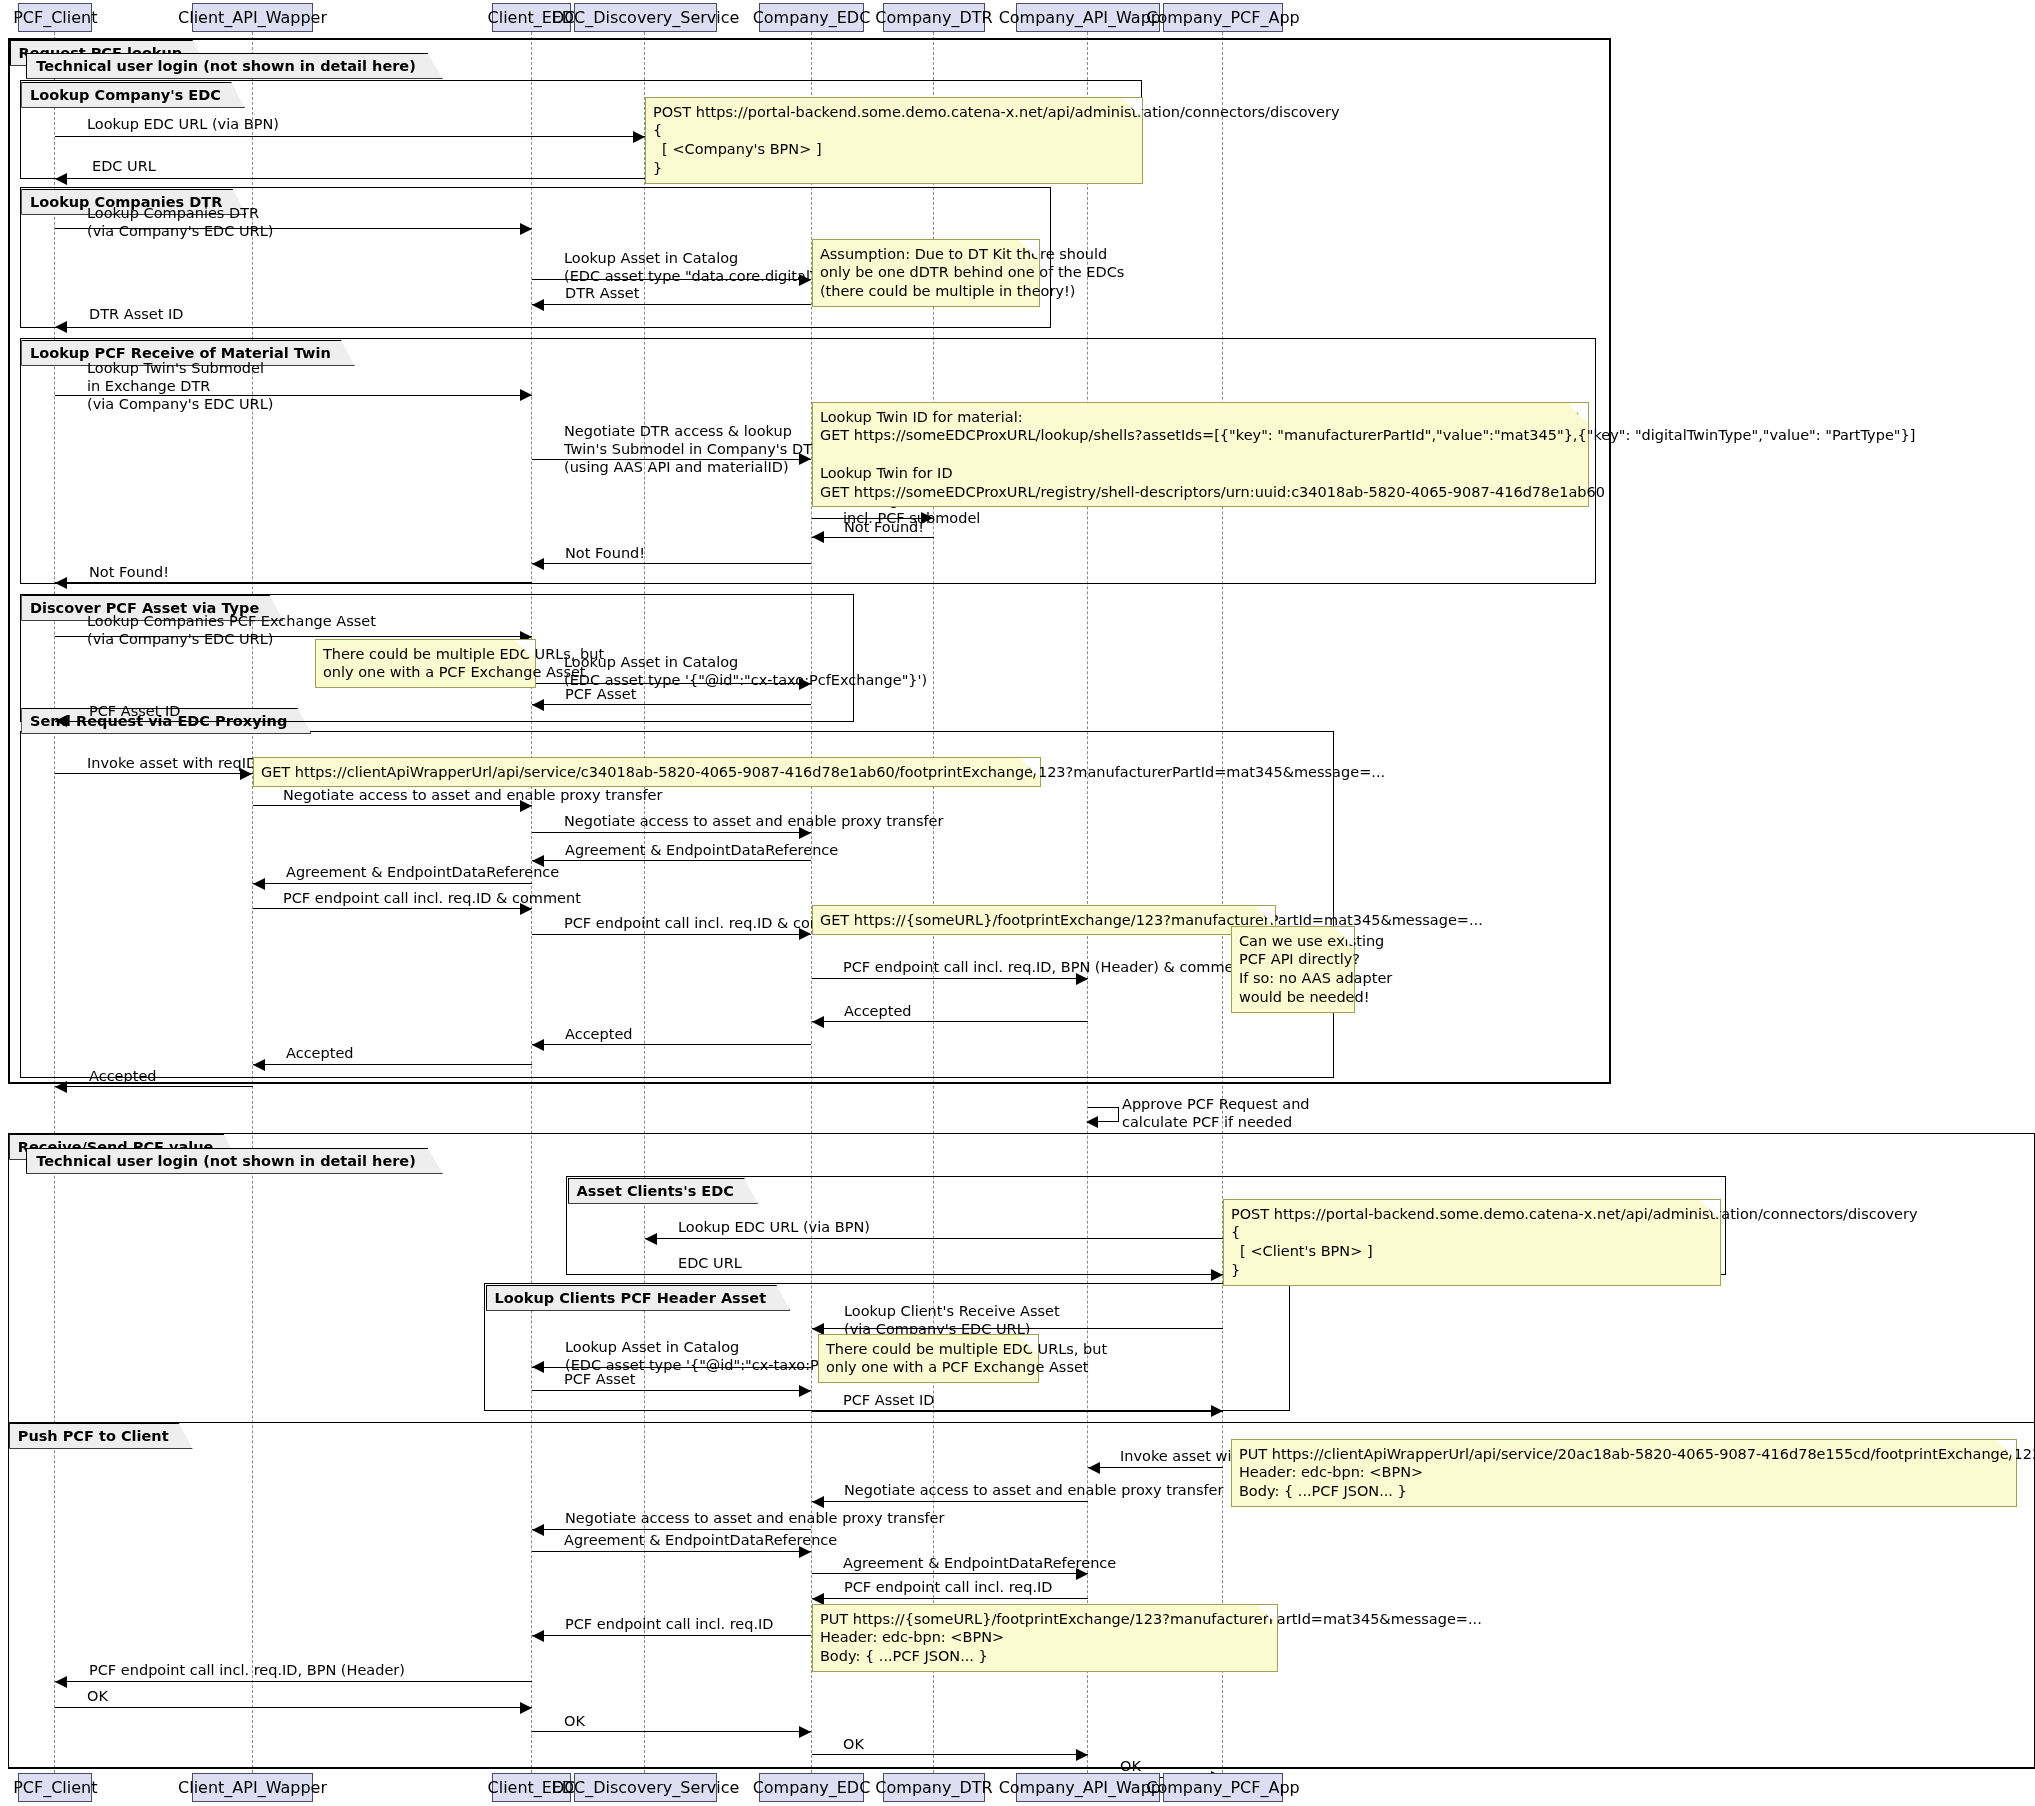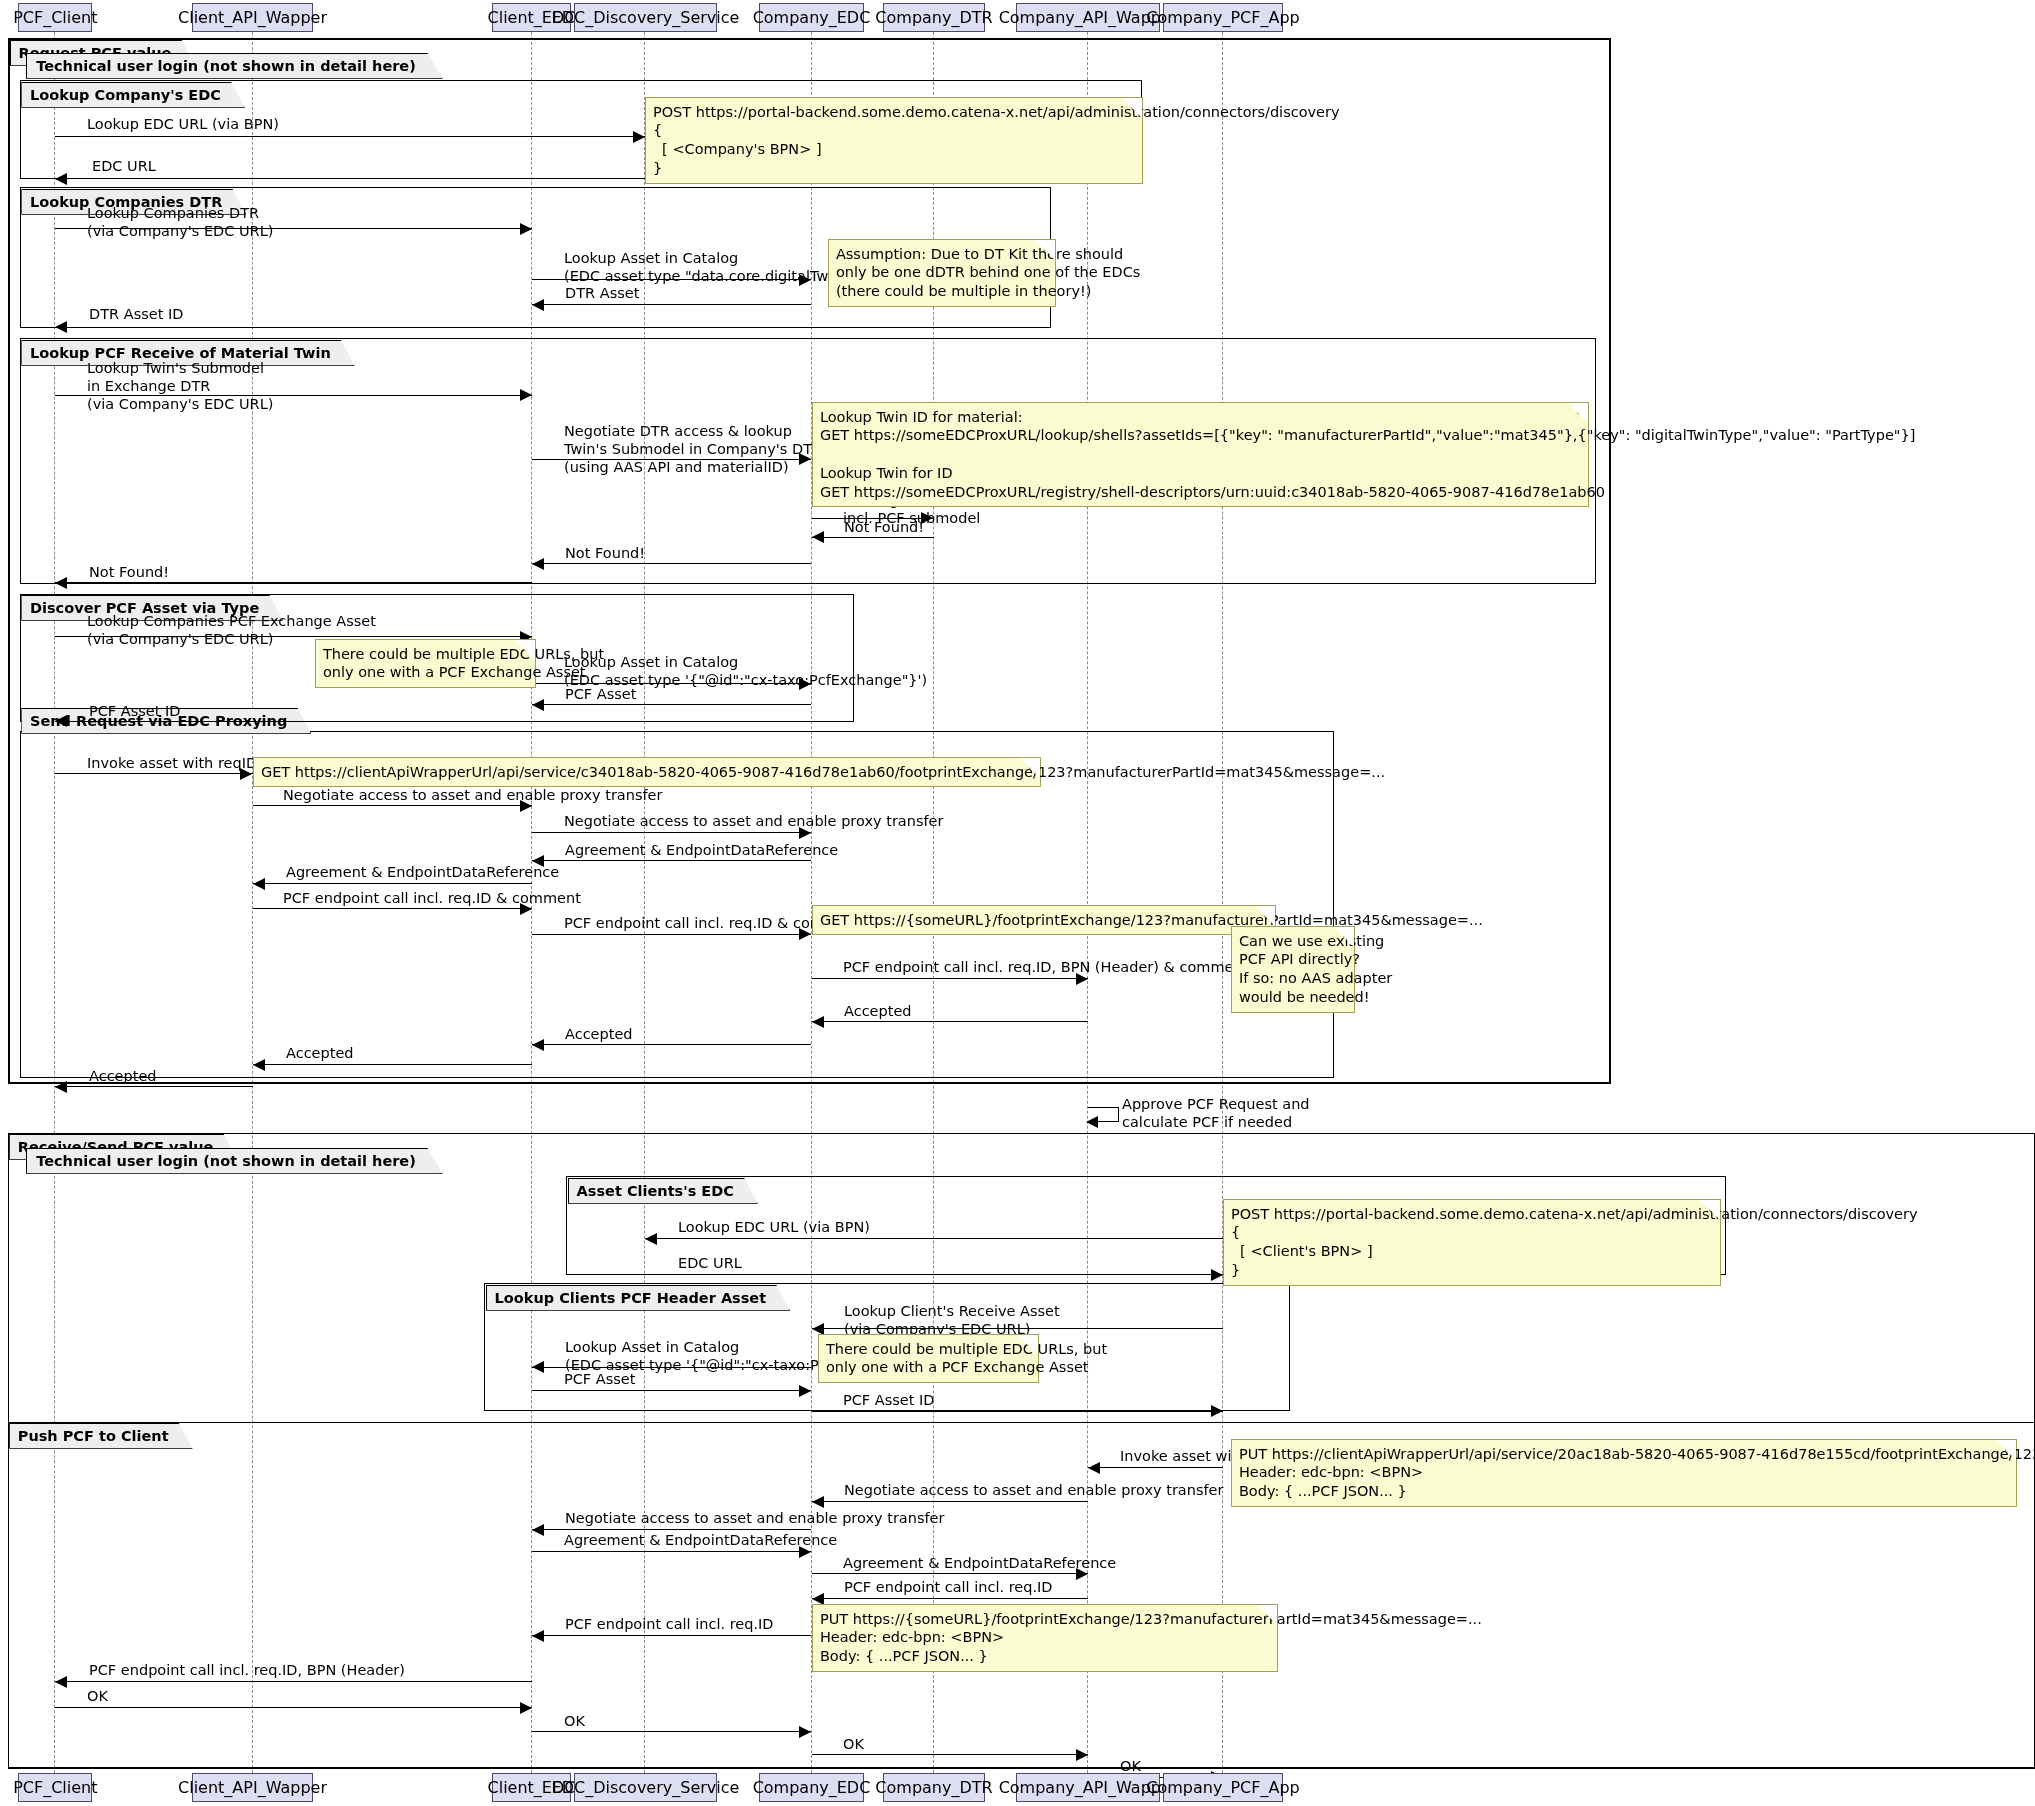--- a/index.html
+++ b/index.html
@@ -72,21 +72,21 @@
 <div id="diagram">
     <div class="lifeline" style="left: 54px; top: 32px; height: 1741px;"></div>
     <div class="lifeline" style="left: 252px; top: 32px; height: 1741px;"></div>
     <div class="lifeline" style="left: 531px; top: 32px; height: 1741px;"></div>
     <div class="lifeline" style="left: 644px; top: 32px; height: 1741px;"></div>
     <div class="lifeline" style="left: 811px; top: 32px; height: 1741px;"></div>
     <div class="lifeline" style="left: 933px; top: 32px; height: 1741px;"></div>
     <div class="lifeline" style="left: 1087px; top: 32px; height: 1741px;"></div>
     <div class="lifeline" style="left: 1222px; top: 32px; height: 1741px;"></div>
     <div class="group" style="left: 7.6px; top: 38px; width: 1603px; height: 1046px;"></div>
-    <div class="group-label-wrap" style="left: 10px; top: 40px;"><span class="tabshape">Request PCF value</span></div>
+    <div class="group-label-wrap" style="left: 10px; top: 40px;"><span class="tabshape">Request PCF lookup</span></div>
     <div class="group inner" style="left: 20px; top: 80px; width: 1122px; height: 99px;"></div>
     <div class="group-label-wrap" style="left: 21.4px; top: 82px;"><span class="tabshape">Lookup Company's EDC</span></div>
     <div class="group inner" style="left: 20px; top: 187px; width: 1031px; height: 141px;"></div>
     <div class="group-label-wrap" style="left: 21.4px; top: 189px;"><span class="tabshape">Lookup Companies DTR</span></div>
     <div class="group inner" style="left: 20px; top: 338px; width: 1576px; height: 246px;"></div>
     <div class="group-label-wrap" style="left: 21.4px; top: 340px;"><span class="tabshape">Lookup PCF Receive of Material Twin</span></div>
     <div class="group inner" style="left: 20px; top: 594px; width: 834px; height: 128px;"></div>
     <div class="group-label-wrap" style="left: 21.4px; top: 595px;"><span class="tabshape">Discover PCF Asset via Type</span></div>
     <div class="group inner" style="left: 20px; top: 731px; width: 1314px; height: 347px;"></div>
     <div class="group-label-wrap" style="left: 21.4px; top: 708px;"><span class="tabshape">Send Request via EDC Proxying</span></div>
@@ -250,21 +250,21 @@
     <div class="arrow-head right" style="left: 1211px; top: 1771px;"></div>
     <div class="msg-label" style="left: 1097px; top: 1757px;">OK</div>
     <div class="selfmsg" style="left: 1088px; top: 1107px; width: 30.5px; height: 15.3px;"></div>
     <div class="arrow-head left" style="left: 1086px; top: 1116px;"></div>
     <div class="msg-label" style="left: 1099px; top: 1095px;">Approve PCF Request and
 calculate PCF if needed</div>
     <div class="note" style="left: 645px; top: 97px; width: 498px; min-height: 60px;">POST https://portal-backend.some.demo.catena-x.net/api/administration/connectors/discovery
 {
   [ &lt;Company's BPN&gt; ]
 }<span class="fold"></span></div>
-    <div class="note" style="left: 812px; top: 239px; width: 228px; min-height: 46px; margin-left: 16px;">Assumption: Due to DT Kit there should
+    <div class="note" style="left: 812px; top: 239px; width: 228px; min-height: 46px;">Assumption: Due to DT Kit there should
 only be one dDTR behind one of the EDCs
 (there could be multiple in theory!)<span class="fold"></span></div>
     <div class="note" style="left: 812px; top: 402px; width: 777px; min-height: 75px;">Lookup Twin ID for material:
 GET https://someEDCProxURL/lookup/shells?assetIds=[{"key": "manufacturerPartId","value":"mat345"},{"key": "digitalTwinType","value": "PartType"}]
 
 Lookup Twin for ID
 GET https://someEDCProxURL/registry/shell-descriptors/urn:uuid:c34018ab-5820-4065-9087-416d78e1ab60<span class="fold"></span></div>
     <div class="note" style="left: 315px; top: 639px; width: 221px; min-height: 34px;">There could be multiple EDC URLs, but
 only one with a PCF Exchange Asset<span class="fold"></span></div>
     <div class="note" style="left: 253px; top: 757px; width: 788px; min-height: 27px;">GET https://clientApiWrapperUrl/api/service/c34018ab-5820-4065-9087-416d78e1ab60/footprintExchange/123?manufacturerPartId=mat345&amp;message=...<span class="fold"></span></div>

